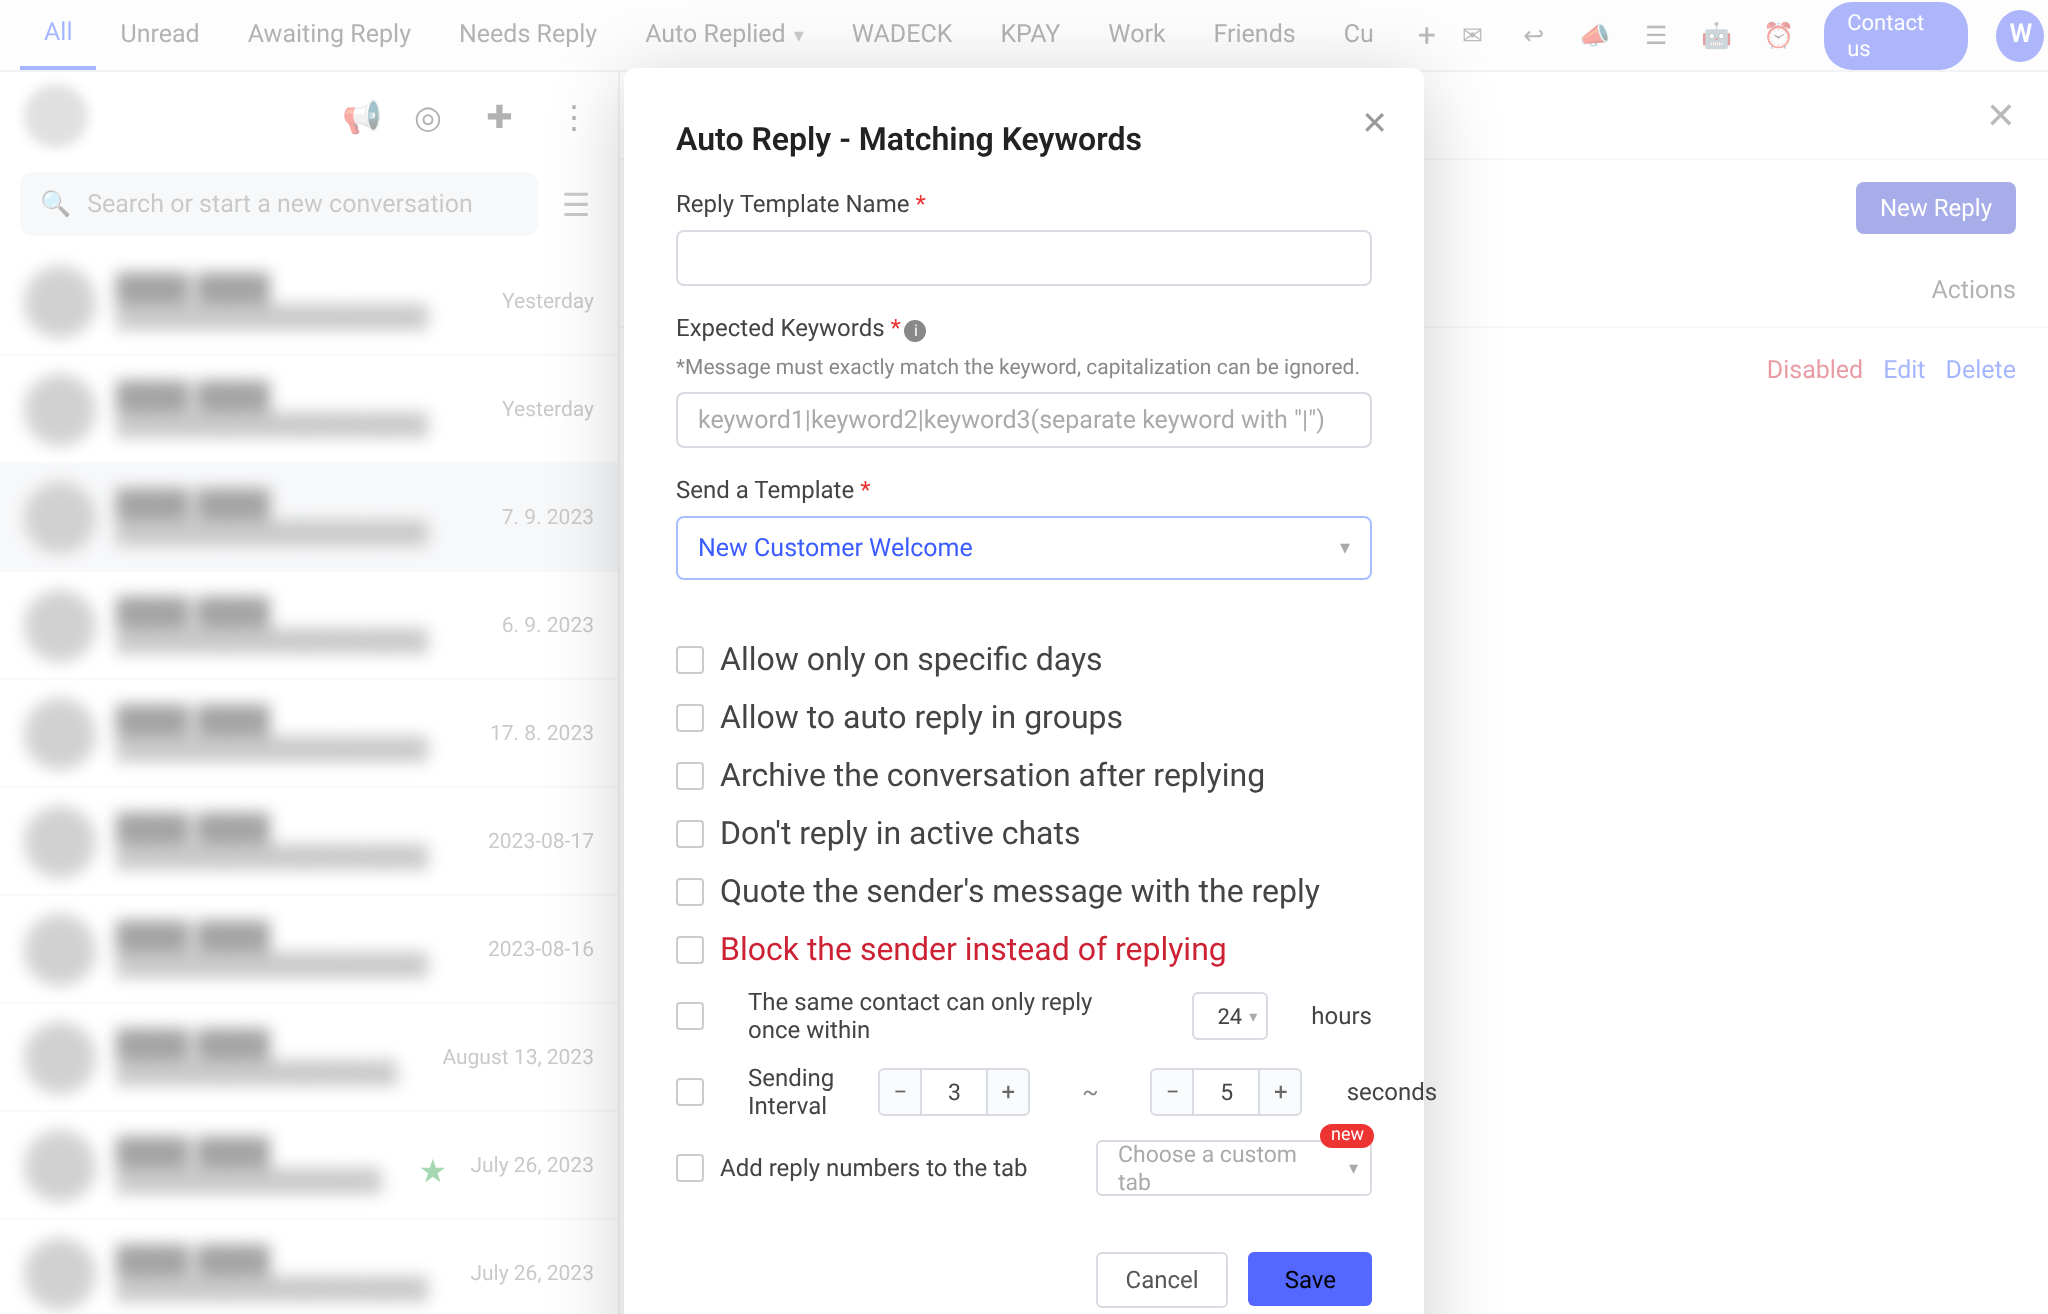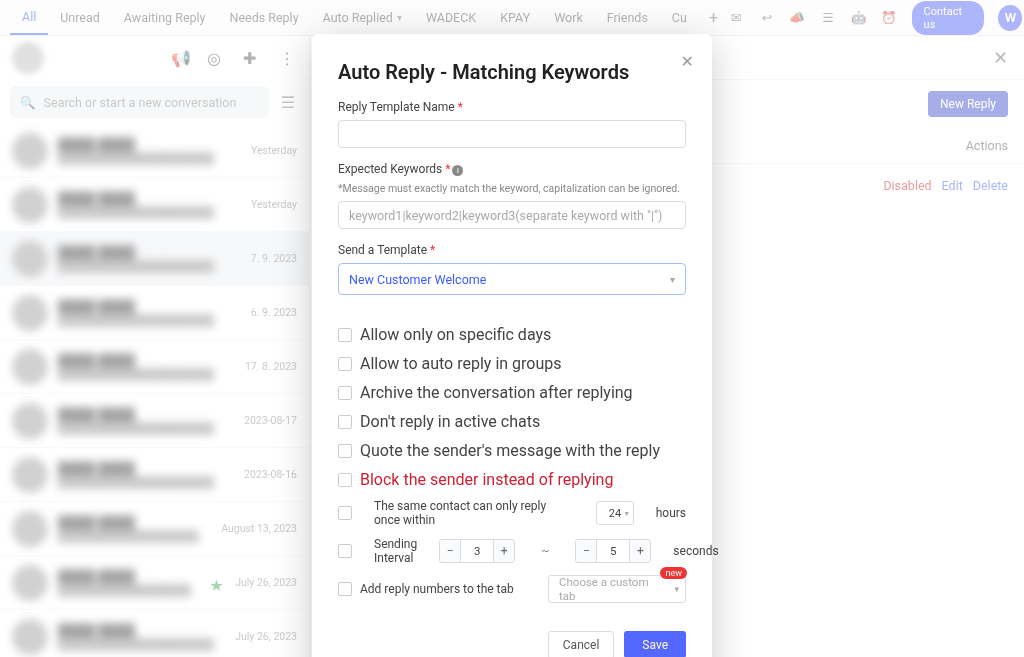--- a/index.html
+++ b/index.html
@@ -56,21 +56,21 @@
 .table-head { display: flex; padding: 10px 16px; font-size: 12.5px; color: #555; border-bottom: 1px solid #eceff3; }
 .table-head .col-a { flex: 1; }
 .table-row { display: flex; padding: 14px 16px; font-size: 12.5px; color: #555; }
 .row-actions { display: flex; gap: 10px; }
 .act-disabled { color: #c23; }
 .act-edit { color: #3b5cff; }
 .act-delete { color: #3b5cff; }
 
 
 .modal { position: absolute; z-index: 10; left: 50%; top: 34px; transform: translateX(-50%); width: 400px; background: #fff; border-radius: 6px; box-shadow: 0 8px 40px rgba(0,0,0,0.2); padding: 26px 26px 18px; }
-.modal-title { font-size: 20px; font-weight: 600; color: #222; margin-bottom: 16px; }
+.modal-title { font-size: 16px; font-weight: 600; color: #222; margin-bottom: 16px; }
 .modal-close { position: absolute; right: 18px; top: 18px; font-size: 16px; color: #999; cursor: pointer; }
 .fld-label { font-size: 12px; color: #444; margin-bottom: 6px; }
 .fld-label .req { color: #e33; }
 .fld-input { width: 100%; height: 28px; border: 1px solid #d8dbe2; border-radius: 4px; padding: 0 10px; font-size: 12.5px; color: #333; margin-bottom: 14px; }
 .fld-hint { font-size: 10.5px; color: #888; margin-bottom: 6px; }
 .fld-input::placeholder { color: #aaa; }
 .fld-select { width: 100%; height: 32px; border: 1px solid #a8bfff; border-radius: 4px; padding: 0 10px; font-size: 12.5px; color: #518; display: flex; align-items: center; justify-content: space-between; margin-bottom: 30px; background: #fff; }
 .fld-select .sel-val { color: #3b5cff; }
 .fld-select .chev { color: #aaa; font-size: 10px; }
 .chk-row { display: flex; align-items: center; gap: 8px; font-size: 16px; color: #444; margin-bottom: 10px; }
@@ -84,21 +84,21 @@
 .step-val { width: 32px; height: 24px; border-top: 1px solid #d8dbe2; border-bottom: 1px solid #d8dbe2; display: flex; align-items: center; justify-content: center; font-size: 11.5px; }
 .stepper .step-btn:first-child { border-radius: 3px 0 0 3px; }
 .stepper .step-btn:last-child { border-radius: 0 3px 3px 0; }
 .tilde { margin: 0 4px; color: #888; }
 .tab-row { display: flex; align-items: center; gap: 8px; font-size: 12px; color: #444; margin-bottom: 10px; position: relative; }
 .custom-tab { margin-left: auto; height: 28px; border: 1px solid #d8dbe2; border-radius: 3px; padding: 0 22px 0 10px; font-size: 11.5px; color: #aaa; display: flex; align-items: center; position: relative; width: 138px; }
 .custom-tab .chev { position: absolute; right: 6px; font-size: 9px; }
 .new-badge { position: absolute; right: -2px; top: -9px; background: #e33; color: #fff; font-size: 9px; padding: 1px 5px; border-radius: 8px; }
 .modal-actions { display: flex; justify-content: flex-end; gap: 10px; margin-top: 28px; }
 .btn-cancel { height: 28px; padding: 0 14px; border: 1px solid #d8dbe2; border-radius: 3px; background: #fff; font-size: 12px; color: #555; }
-.btn-save { height: 27px; padding: 0 18px; border: none; border-radius: 3px; background: #5468ff; color: #fef9c3; font-size: 12px; }
+.btn-save { height: 27px; padding: 0 18px; border: none; border-radius: 3px; background: #5468ff; color: #000000; font-size: 12px; }
 .modal-footer { display: flex; align-items: center; justify-content: space-between; margin-top: 20px; padding-top: 12px; }
 .brand { display: flex; align-items: center; gap: 8px; }
 .brand-logo { width: 28px; height: 28px; border-radius: 50%; background: #5468ff; color: #fff; display: flex; align-items: center; justify-content: center; font-weight: 700; font-size: 14px; }
 .brand-name { color: #5468ff; font-weight: 700; font-size: 14px; }
 .questions { font-size: 11.5px; color: #555; }
 .questions a { color: #3b8cff; text-decoration: none; }
 .info-ic { display:inline-block; width:11px; height:11px; border-radius:50%; background:#888; color:#fff; font-size:8px; text-align:center; line-height:11px; margin-left:2px; }
 </style>
 </head>
 <body>

